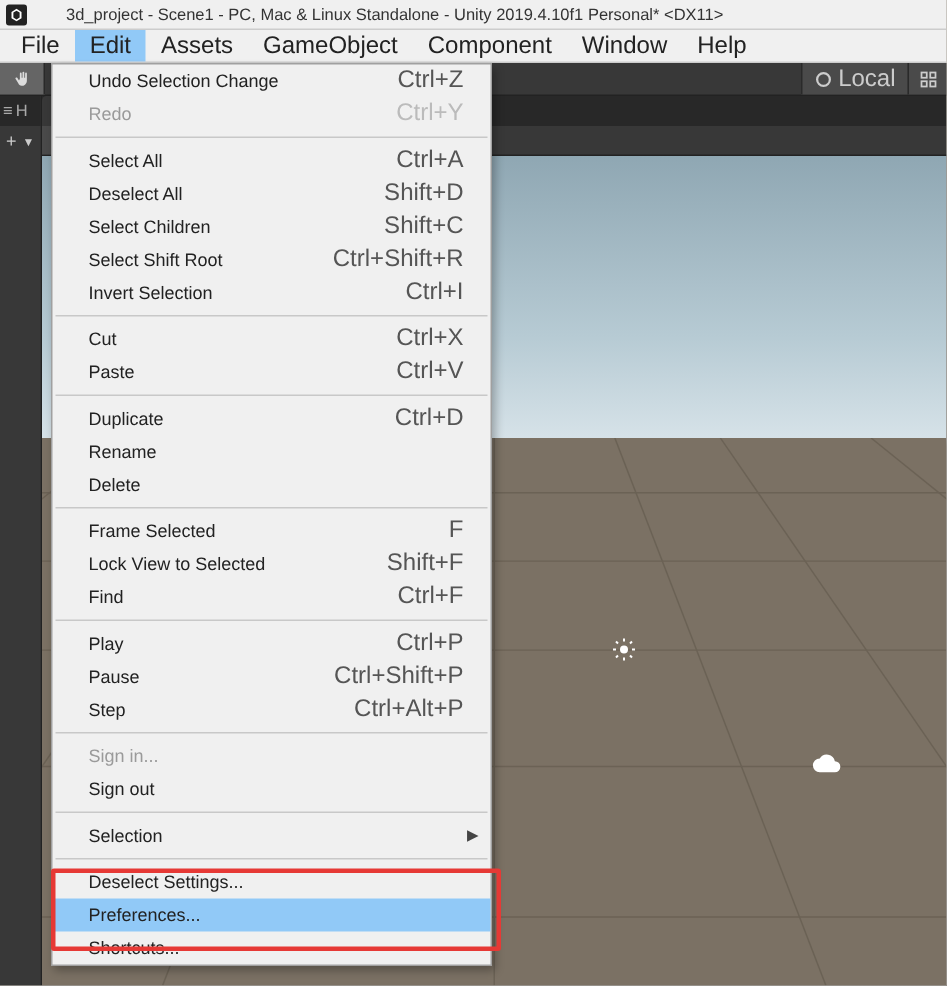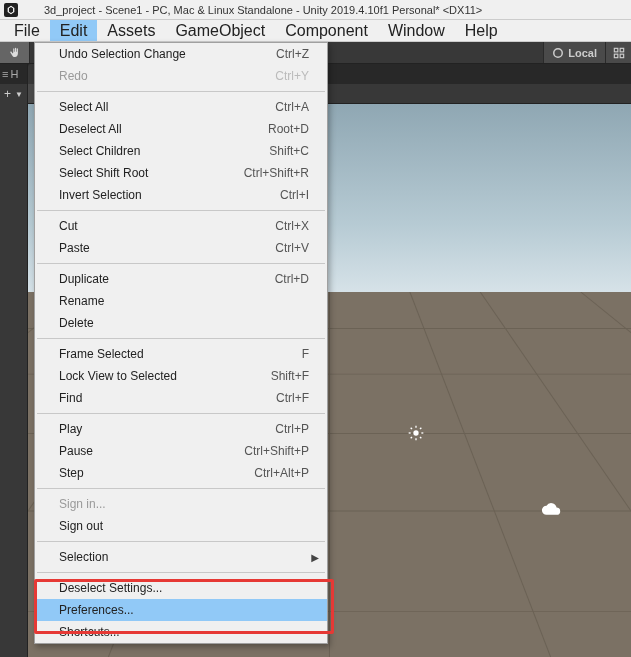--- a/index.html
+++ b/index.html
@@ -15,21 +15,21 @@
 .menubar .menu-item.open { background: #91c9f7; }
 
 .workspace { position: relative; height: 615px; background: #383838; overflow: hidden; }
 
 .toolbar { height: 22px; background: #383838; border-bottom: 1px solid #222; display: flex; align-items: center; }
 .toolbar .tool-group { display: flex; height: 100%; }
 .toolbar .tool { width: 30px; height: 100%; display: flex; align-items: center; justify-content: center; background: #4a4a4a; border-right: 1px solid #2a2a2a; color: #ccc; }
 .toolbar .tool.active { background: #656565; }
 .toolbar .gap { flex: 1; }
 .toolbar .right-tools { display: flex; align-items: center; gap: 0; height:100%; }
-.toolbar .pivot { background: #4a4a4a; color:#ccc; padding:0 8px; height:100%; display:flex; align-items:center; border-left:1px solid #2a2a2a; font-size:11px;font-weight:bold; }
+.toolbar .pivot { background: #4a4a4a; color:#ccc; padding:0 8px; height:100%; display:flex; align-items:center; border-left:1px solid #2a2a2a; font-size:16px; }
 .toolbar .iconbtn { width:26px; height:100%; display:flex; align-items:center; justify-content:center; background:#4a4a4a; color:#ccc; border-left:1px solid #2a2a2a; }
 
 .panels { display: flex; height: 593px; }
 .hierarchy-stub { width: 28px; background: #383838; border-right: 1px solid #222; display:flex; flex-direction:column; }
 .hierarchy-stub .tab-strip { height:20px; background:#282828; display:flex; align-items:center; color:#aaa; font-size:11px; padding:0 2px; gap:2px;}
 .hierarchy-stub .tab-strip .label { overflow:hidden; white-space:nowrap; }
 .hierarchy-stub .plus-row { height:20px; background:#383838; display:flex; align-items:center; color:#ccc; font-size:12px; padding:0 4px; gap:4px;}
 .hierarchy-stub .body { flex:1; background:#383838; }
 
 .scene-area { flex:1; display:flex; flex-direction:column; }
@@ -45,21 +45,21 @@
 .grid-floor { position:absolute; left:0; right:0; top:34%; bottom:0; background:#7b7164; }
 .grid-floor svg { width:100%; height:100%; display:block; }
 .sun { position:absolute; top:58%; left:63%; width:16px; height:16px;}
 .cloud { position:absolute; top:72%; left:85%; width:22px; height:14px;}
 
 
 .dropdown { position:absolute; top:42px; left:34px; width:294px; background:#f0f0f0; border:1px solid #a0a0a0; box-shadow:2px 3px 6px rgba(0,0,0,0.3); z-index: 100; }
 .dropdown .row { height:22px; display:flex; align-items:center; padding:0 18px 0 24px; font-size:12px; color:#222; justify-content:space-between; position:relative;}
 .dropdown .row.disabled { color:#9a9a9a; }
 .dropdown .row.hover { background:#91c9f7; }
-.dropdown .row .short { color:#555; font-size:12px; }
+.dropdown .row .short { color:#555; font-size:16px; }
 .dropdown .row.disabled .short { color:#bbb; }
 .dropdown .row .arrow { position:absolute; right:8px; font-size:10px; color:#444;}
 .dropdown .sep { height:1px; background:#c8c8c8; margin:4px 2px; }
 
 .highlight-box { position:absolute; border:3px solid #e63935; border-radius:2px; pointer-events:none; z-index:200;}
 
 </style>
 </head>
 <body>
 
@@ -227,21 +227,21 @@
       <span>Redo</span>
       <span class="short">Ctrl+Y</span>
     </div>
     <div class="sep"></div>
     <div class="row">
       <span>Select All</span>
       <span class="short">Ctrl+A</span>
     </div>
     <div class="row">
       <span>Deselect All</span>
-      <span class="short">Root+D</span>
+      <span class="short">Shift+D</span>
     </div>
     <div class="row">
       <span>Select Children</span>
       <span class="short">Shift+C</span>
     </div>
     <div class="row">
       <span>Select Shift Root</span>
       <span class="short">Ctrl+Shift+R</span>
     </div>
     <div class="row">

